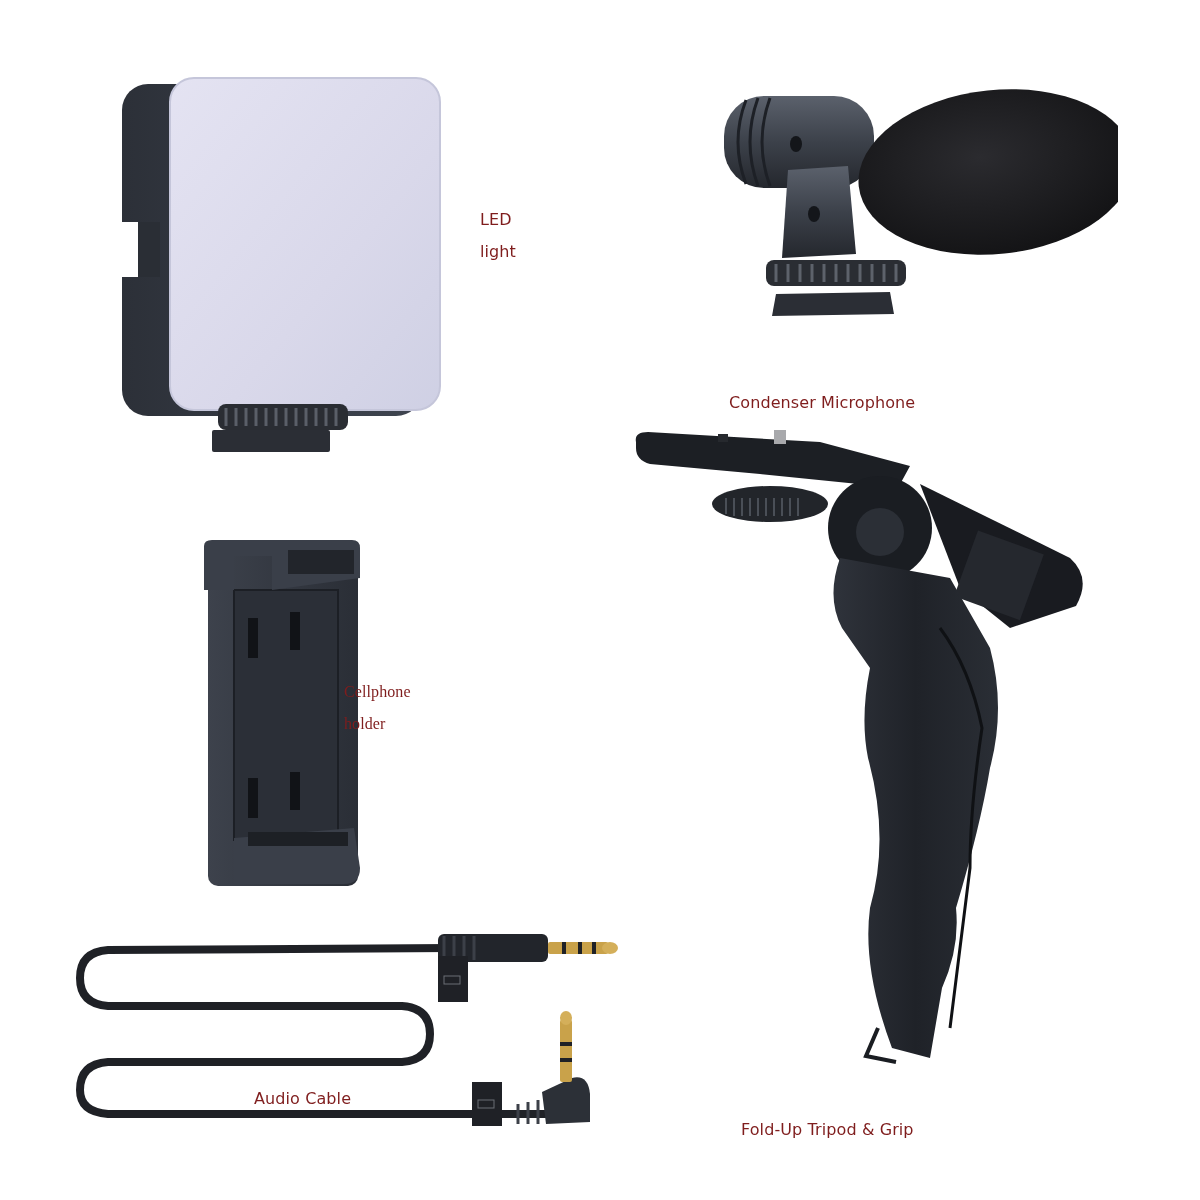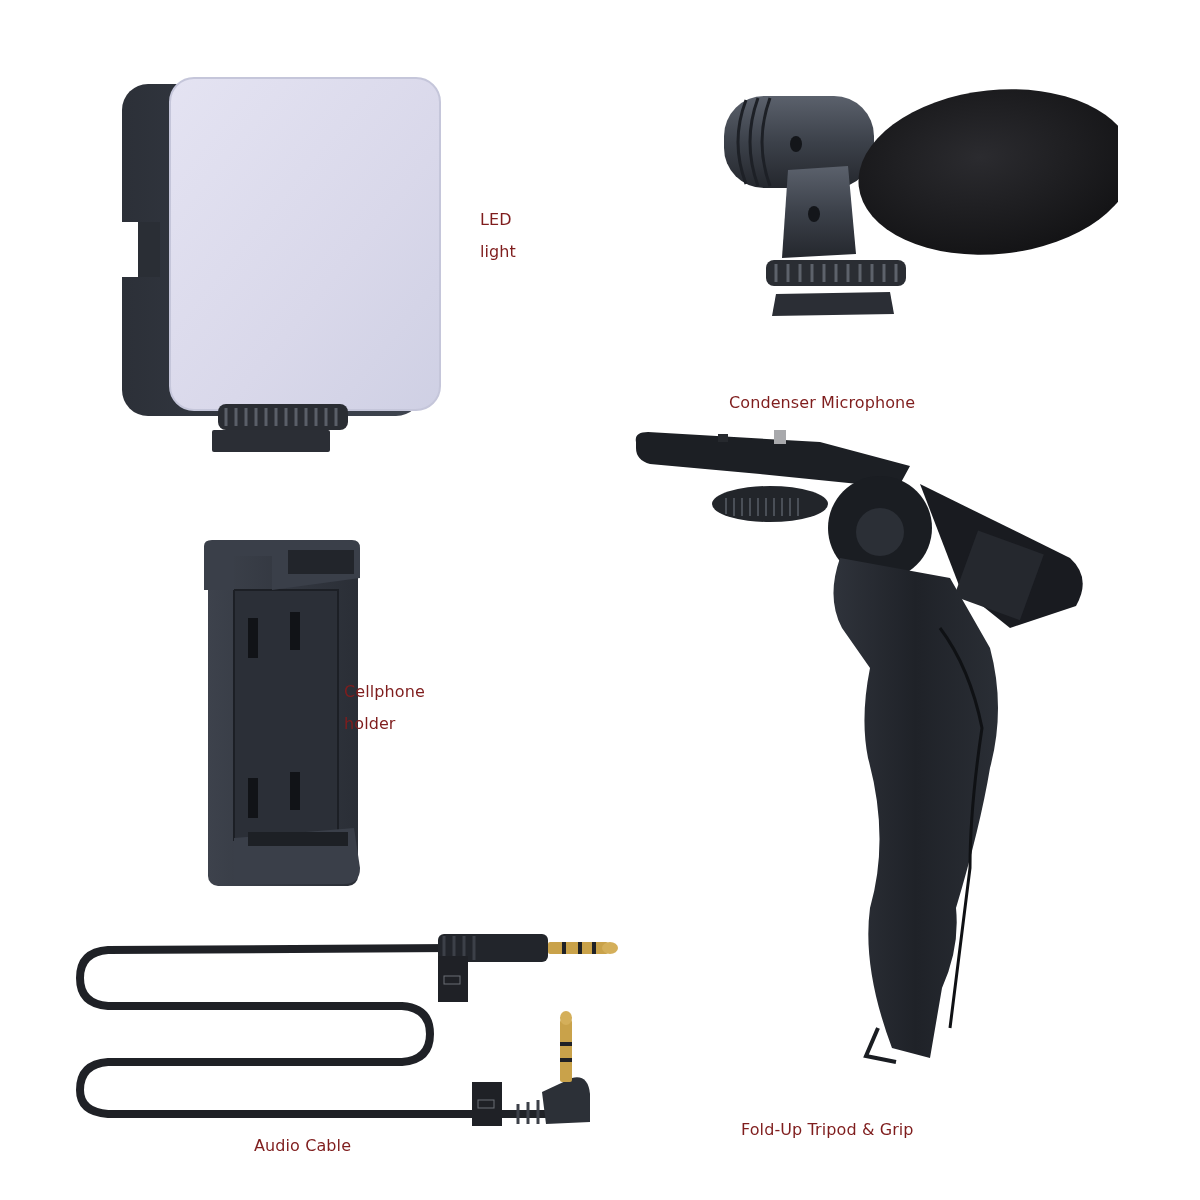--- a/index.html
+++ b/index.html
@@ -121,21 +121,21 @@
 
     <path d="M30 300 L150 290 L156 330 Q156 346 140 346 L30 346 Z" fill="#3a3f49"></path>
     <rect x="44" y="294" width="100" height="14" fill="#1d2025"></rect>
 
     <rect x="44" y="80" width="10" height="40" fill="#111317"></rect>
     <rect x="86" y="74" width="10" height="38" fill="#111317"></rect>
     <rect x="44" y="240" width="10" height="40" fill="#111317"></rect>
     <rect x="86" y="234" width="10" height="38" fill="#111317"></rect>
   </svg>
 </div>
-<div class="label" style="left:344px; top:676px; width:140px;">
+<div class="label" style="left:344px; top:676px; width:140px;font-family:Liberation Serif, serif;">
   <div>Cellphone</div>
   <div>holder</div>
 </div>
 
 <div class="product" style="left:630px; top:428px;">
   <svg width="480" height="640" viewBox="0 0 480 640">
     <defs>
       <linearGradient id="grip" x1="0" y1="0" x2="1" y2="0">
         <stop offset="0" stop-color="#2f333b"></stop>
         <stop offset="0.5" stop-color="#1f2228"></stop>
@@ -205,15 +205,15 @@
       <line x1="446" y1="178" x2="446" y2="198"></line>
         <line x1="456" y1="176" x2="456" y2="198"></line>
         <line x1="466" y1="174" x2="466" y2="198"></line>
     </g>
     <rect x="488" y="94" width="12" height="62" rx="2" fill="#c9a24a"></rect>
     <rect x="488" y="116" width="12" height="4" fill="#1f2126"></rect>
     <rect x="488" y="132" width="12" height="4" fill="#1f2126"></rect>
     <ellipse cx="494" cy="92" rx="6" ry="7" fill="#d4af5a"></ellipse>
   </svg>
 </div>
-<div class="label" style="left:254px; top:1130px; width:168px;">
+<div class="label" style="left:254px; top:1083px; width:168px;">
   <div>Audio Cable</div>
 </div>
 
 </body></html>

